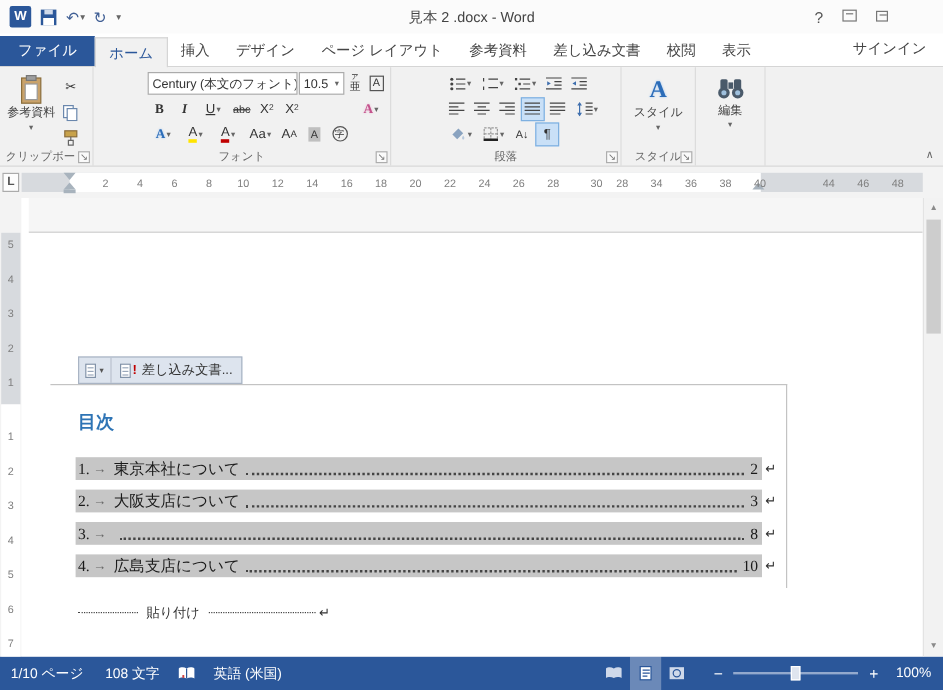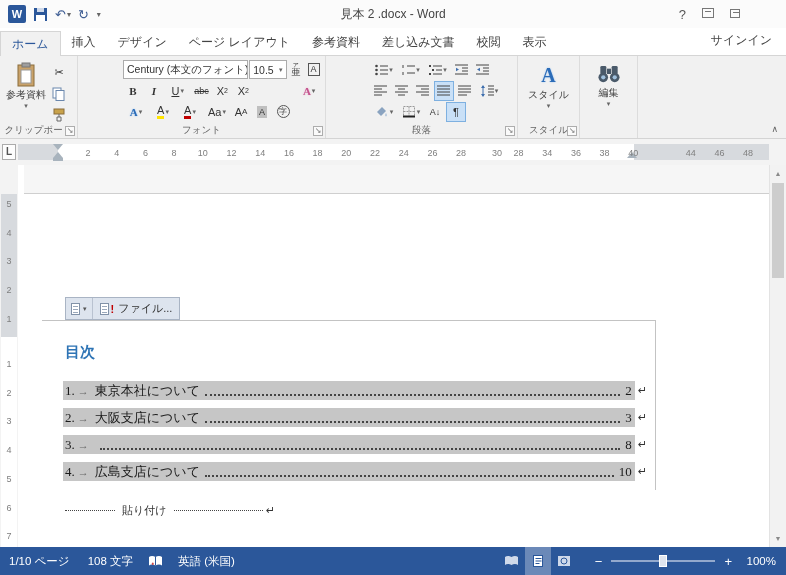--- a/index.html
+++ b/index.html
@@ -144,20 +144,21 @@
         </span>
     </div>
     <div class="tb-right">
       <span style="font-size:13px;color:#555;">?</span>
       <span><span class="boxicon"></span></span>
       <span><span class="boxicon" style="width:10px;height:9px;"></span></span>
     </div>
   </div>
 
   <div class="tabrow">
+    <div class="file-tab">ファイル</div>
     <div class="tablist">
         <div class="tab active">ホーム</div>
         <div class="tab">挿入</div>
         <div class="tab">デザイン</div>
         <div class="tab">ページ レイアウト</div>
         <div class="tab">参考資料</div>
         <div class="tab">差し込み文書</div>
         <div class="tab">校閲</div>
         <div class="tab">表示</div>
       </div>
@@ -454,21 +455,21 @@
       <div class="strip"></div>
 
       <div class="cc-tab">
         <span class="cc-menu">
           <span class="pg-ic"></span>
           <span class="cc-cg">▾</span>
         </span>
         <span class="cc-upd">
           <span class="pg-ic"></span>
             <span class="excl">!</span>
-          <span>ファイル...</span>
+          <span>差し込み文書...</span>
         </span>
       </div>
       <div class="cc-topline"></div>
       <div class="cc-rightline"></div>
 
       <div class="heading">目次</div>
       <div class="toc">
           <div class="toc-line">
             <div class="toc-hl">
               <span class="t-num">1.</span>

